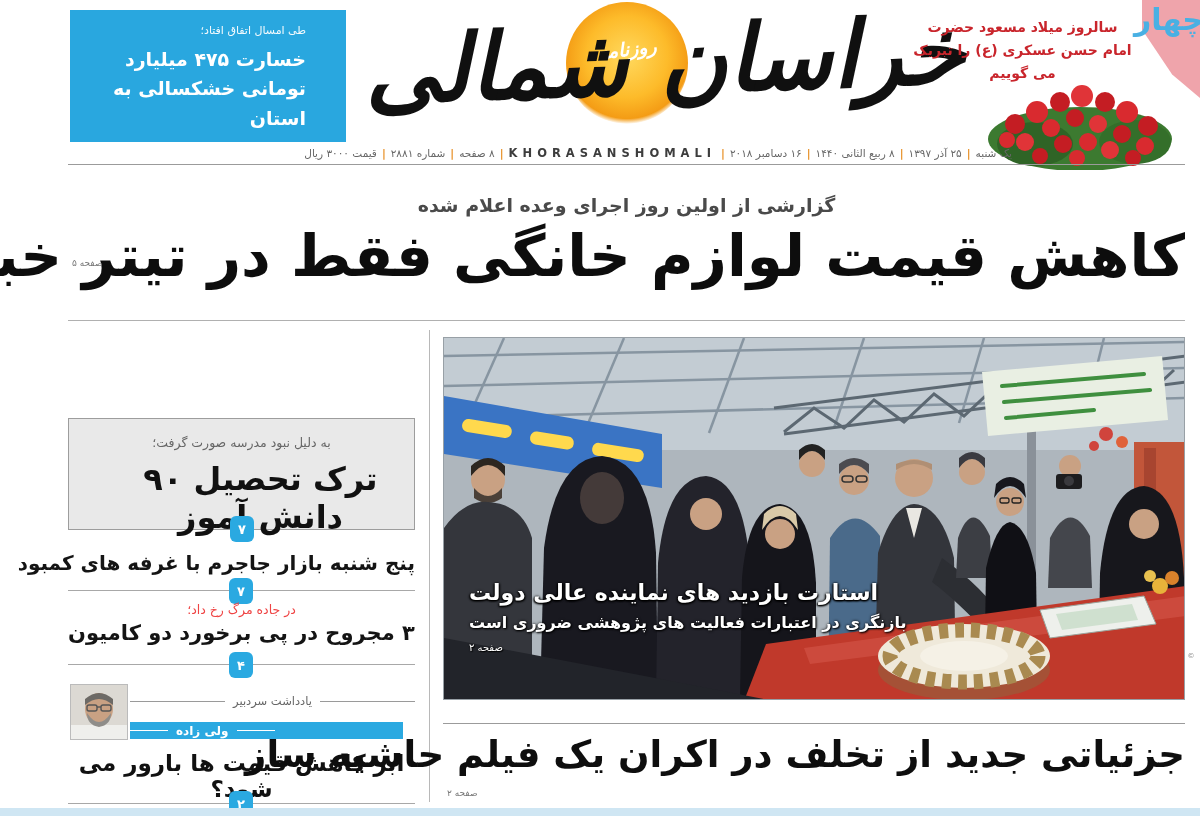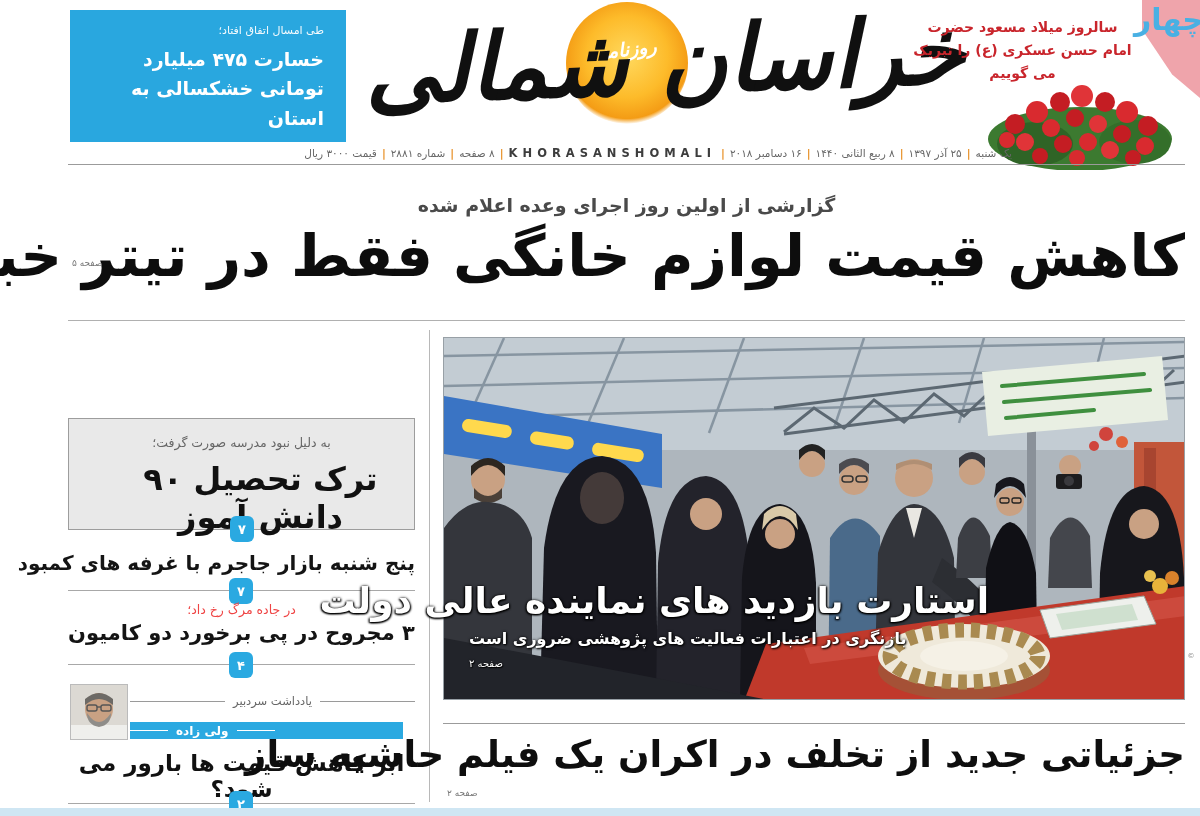--- a/index.html
+++ b/index.html
@@ -6,21 +6,21 @@
     --masthead-blue:#29a7df; --badge-blue:#2aa9e1; --accent-red:#c9252c;
     --corner-pink:#efa4ab; --strip-blue:#cfe6f3; --sep-orange:#e8922a;
   }
   *{margin:0;padding:0;box-sizing:border-box;}
   body{background:#fff;font-family:"DejaVu Sans",sans-serif;}
   .page{position:relative;width:1200px;height:816px;background:#fff;overflow:hidden;}
 
   
   .mh-leftbox{position:absolute;left:70px;top:10px;width:276px;height:132px;
     background:var(--masthead-blue);color:#fff;direction:rtl;text-align:right;
-    padding:14px 22px 10px 14px;}
+    padding:14px 40px 10px 14px;}
   .mh-leftbox .kick{font-size:11px;opacity:.95;margin-bottom:8px;}
   .mh-leftbox .hl{font-size:19px;font-weight:bold;line-height:1.55;}
   .mh-leftbox .pg{font-size:11px;margin-top:10px;}
 
   .sun{position:absolute;left:566px;top:2px;width:122px;height:122px;border-radius:50%;
     background:radial-gradient(circle at 50% 45%, #ffd95e 0%, #fdbb2a 45%, #f49c15 68%, rgba(244,156,21,0) 74%);}
   .sun-label{position:absolute;left:566px;top:38px;width:122px;text-align:center;color:#fff;
     font-size:19px;font-style:italic;font-weight:bold;transform:rotate(-6deg);direction:rtl;}
   .logo-script{position:absolute;left:330px;top:4px;width:670px;text-align:center;
     color:#101010;font-size:92px;font-weight:bold;font-style:italic;line-height:1.25;
@@ -81,21 +81,21 @@
   .ed-labelrow .txt{font-size:11.5px;color:#666;white-space:nowrap;}
   .ed-bar{position:absolute;right:12px;left:62px;top:44px;height:17px;background:var(--badge-blue);
     display:flex;align-items:center;justify-content:flex-end;gap:8px;}
   .ed-bar .wln{width:38px;border-top:1px solid #fff;}
   .ed-bar .txt{color:#fff;font-size:12px;font-weight:bold;}
   .ed-headline{position:absolute;left:0;top:72px;width:347px;text-align:center;font-size:23px;font-weight:bold;color:#111;}
 
   
   .photo-wrap{position:absolute;left:443px;top:337px;width:742px;height:363px;border:1px solid #98a0a6;overflow:hidden;}
   .photo-caption{position:absolute;left:469px;top:580px;width:520px;text-align:left;direction:rtl;color:#fff;}
-  .photo-caption .main{font-size:36px;font-weight:bold;white-space:nowrap;
+  .photo-caption .main{font-size:22px;font-weight:bold;white-space:nowrap;
     text-shadow:0 0 3px #000,1px 1px 2px #000,-1px 1px 2px #000;}
   .photo-caption .sub{font-size:16px;font-weight:bold;margin-top:8px;white-space:nowrap;
     text-shadow:0 0 3px #000,1px 1px 2px #000;}
   .photo-caption .pg{font-size:10px;margin-top:10px;text-shadow:0 0 2px #000,1px 1px 1px #000;}
   .photo-credit{position:absolute;left:1187px;top:652px;font-size:7px;color:#888;
     writing-mode:vertical-rl;letter-spacing:2px;}
 
   
   .rule-bottomstory{position:absolute;left:443px;top:723px;width:742px;border-top:1px solid #9b9b9b;}
   .bottom-headline{position:absolute;left:443px;top:733px;width:742px;text-align:center;direction:rtl;

